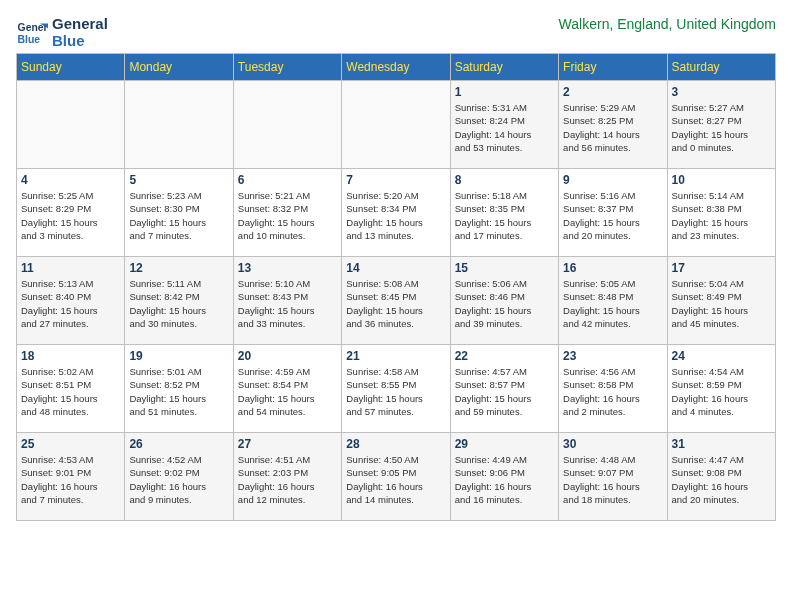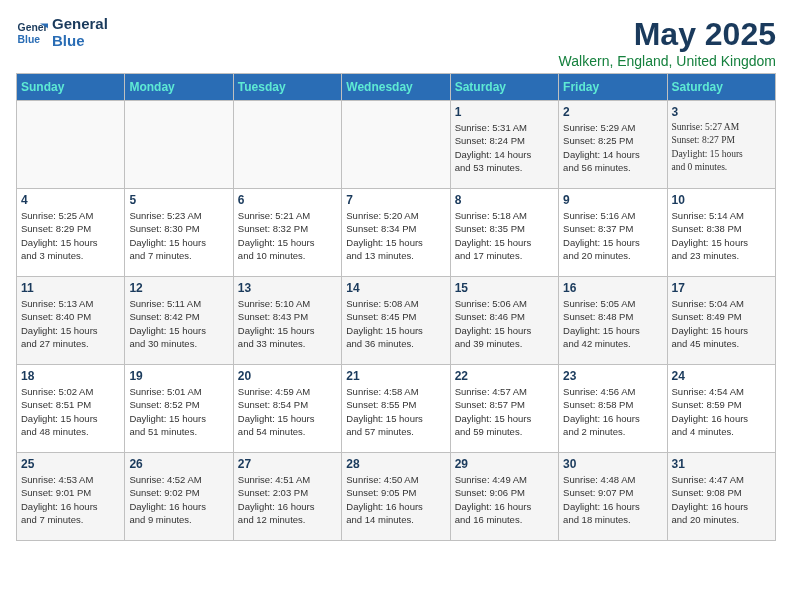--- a/index.html
+++ b/index.html
@@ -37,23 +37,23 @@
       font-size: 14px;
       color: #15803d;
     }
     table {
       width: 100%;
       border-collapse: collapse;
       table-layout: fixed;
     }
     thead tr th {
       background-color: #2a6db5;
-      color: #5eead4;
+      color: #fde047;
       font-size: 12px;
-      font-weight: bold;
+      font-weight: normal;
       padding: 6px 4px;
       text-align: left;
       border: 1px solid #c0c0c0;
     }
     tbody tr td {
       border: 1px solid #c0c0c0;
       vertical-align: top;
       padding: 4px 4px;
       font-size: 10px;
       color: #333;
@@ -91,21 +91,20 @@
       <text x="2" y="18" font-size="13" font-weight="bold" fill="#1a3a5c">General</text>
       <text x="2" y="32" font-size="13" font-weight="bold" fill="#2a6db5">Blue</text>
       <polygon points="30,8 40,14 40,8" fill="#2a6db5"></polygon>
     </svg>
     <div style="display:flex;flex-direction:column;line-height:1.1">
       <span style="font-size:15px;font-weight:bold;color:#1a3a5c;">General</span>
       <span style="font-size:15px;font-weight:bold;color:#2a6db5;">Blue</span>
     </div>
   </div>
   <div class="title-block">
-    <div class="month-title">May 2025</div>
     <div class="location">Walkern, England, United Kingdom</div>
   </div>
 </div>
 
 <table>
   <thead>
     <tr>
     <th>Sunday</th>
         <th>Monday</th>
         <th>Tuesday</th>
@@ -130,21 +129,21 @@
         </td>
         <td>
           <span class="day-num">2</span>
           <div class="day-info" style="white-space: pre-line;">Sunrise: 5:29 AM
 Sunset: 8:25 PM
 Daylight: 14 hours
 and 56 minutes.</div>
         </td>
         <td>
           <span class="day-num">3</span>
-          <div class="day-info" style="white-space: pre-line; font-family: Liberation Serif, serif;">Sunrise: 5:27 AM
+          <div class="day-info" style="white-space: pre-line;">Sunrise: 5:27 AM
 Sunset: 8:27 PM
 Daylight: 15 hours
 and 0 minutes.</div>
         </td>
       </tr>
       <tr>
         <td>
           <span class="day-num">4</span>
           <div class="day-info" style="white-space: pre-line;">Sunrise: 5:25 AM
 Sunset: 8:29 PM

